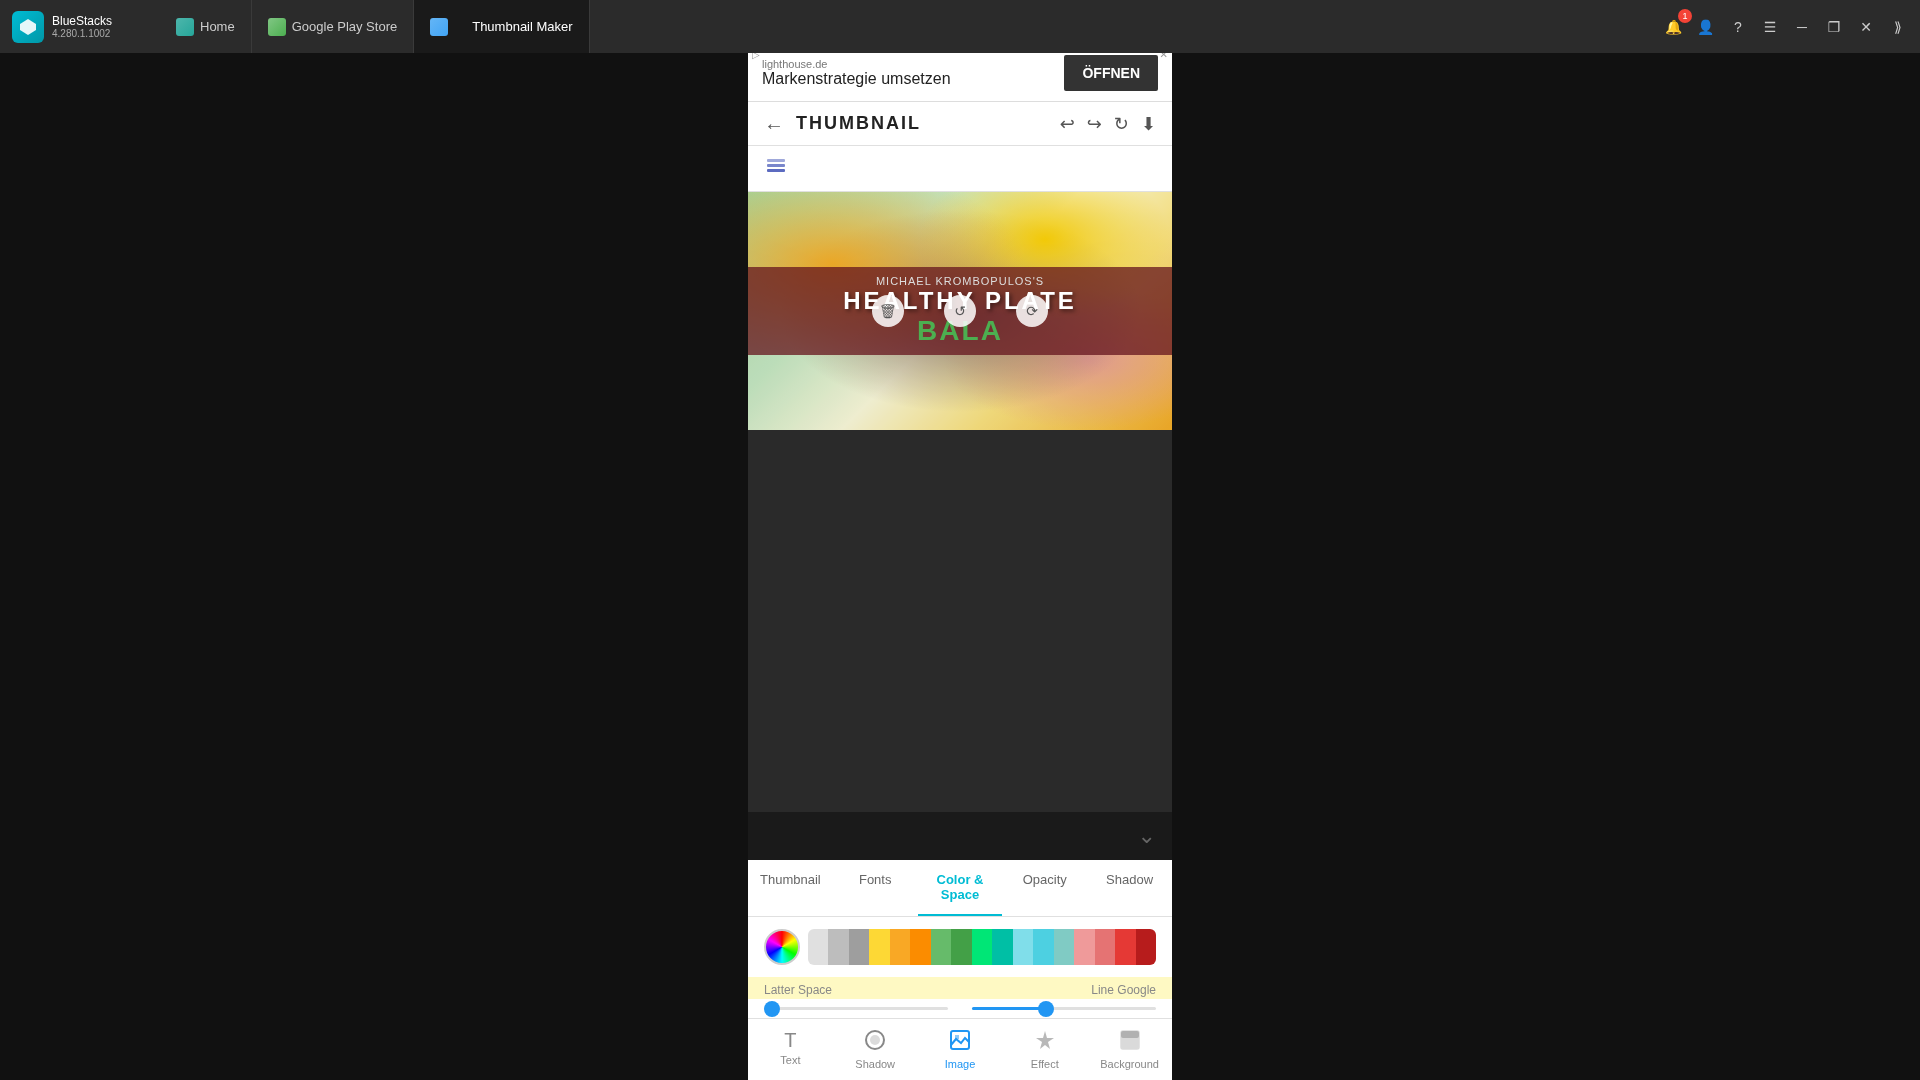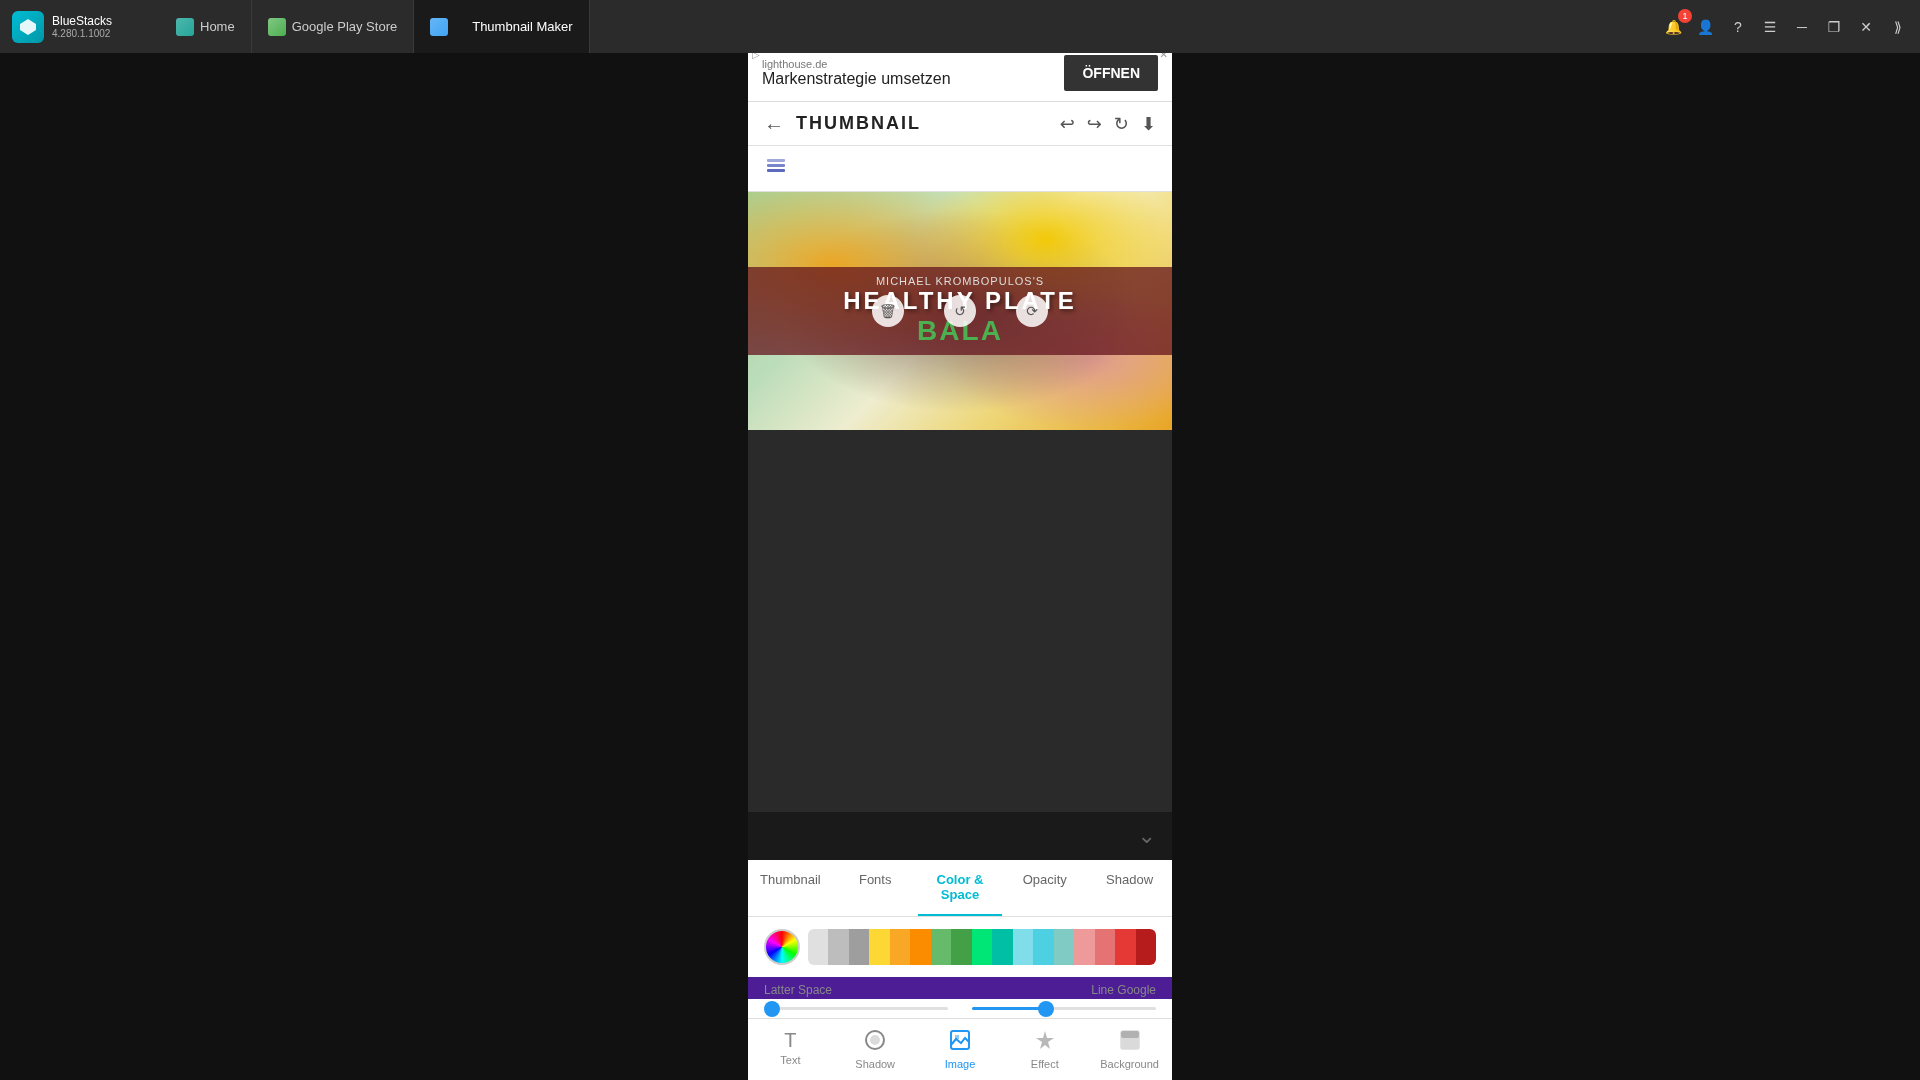--- a/index.html
+++ b/index.html
@@ -367,21 +367,21 @@
     .color-swatch {
       flex: 1;
       height: 100%;
     }
 
     
     .spacing-labels {
       display: flex;
       justify-content: space-between;
       padding: 6px 16px 2px;
-      background: #4c1d95;
+      background: #fef9c3;
     }
     .spacing-label {
       font-size: 12px;
       color: #888;
     }
 
     
     .sliders-row {
       display: flex;
       padding: 8px 16px;

